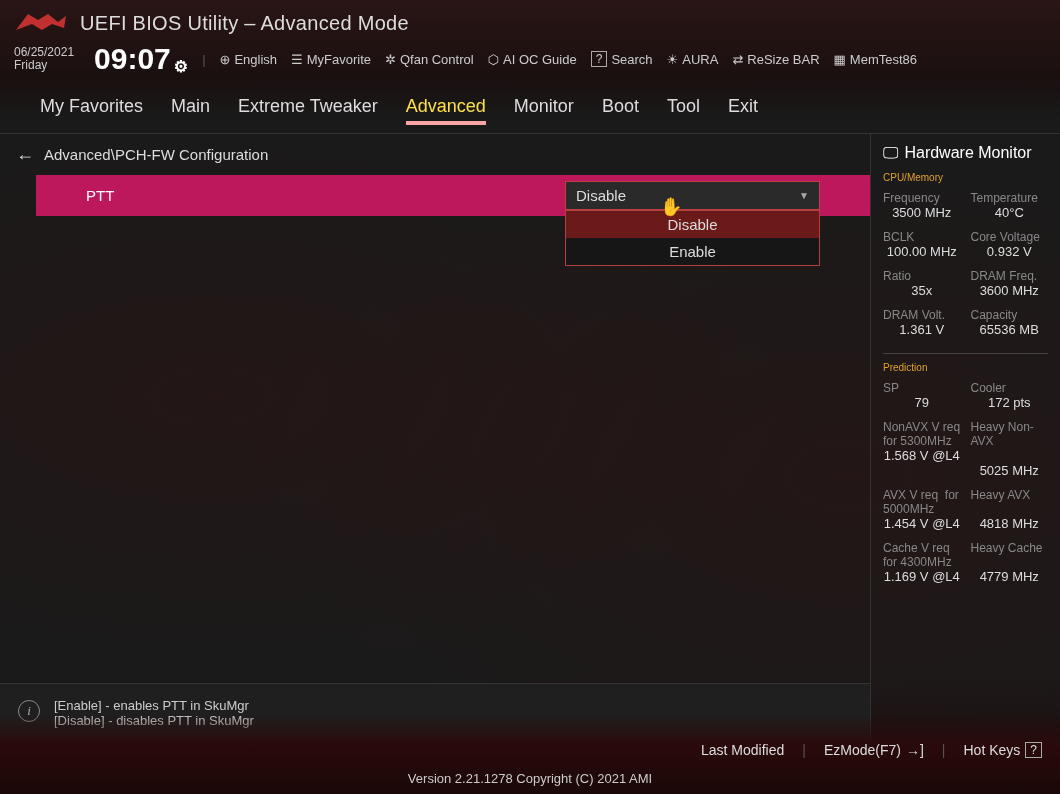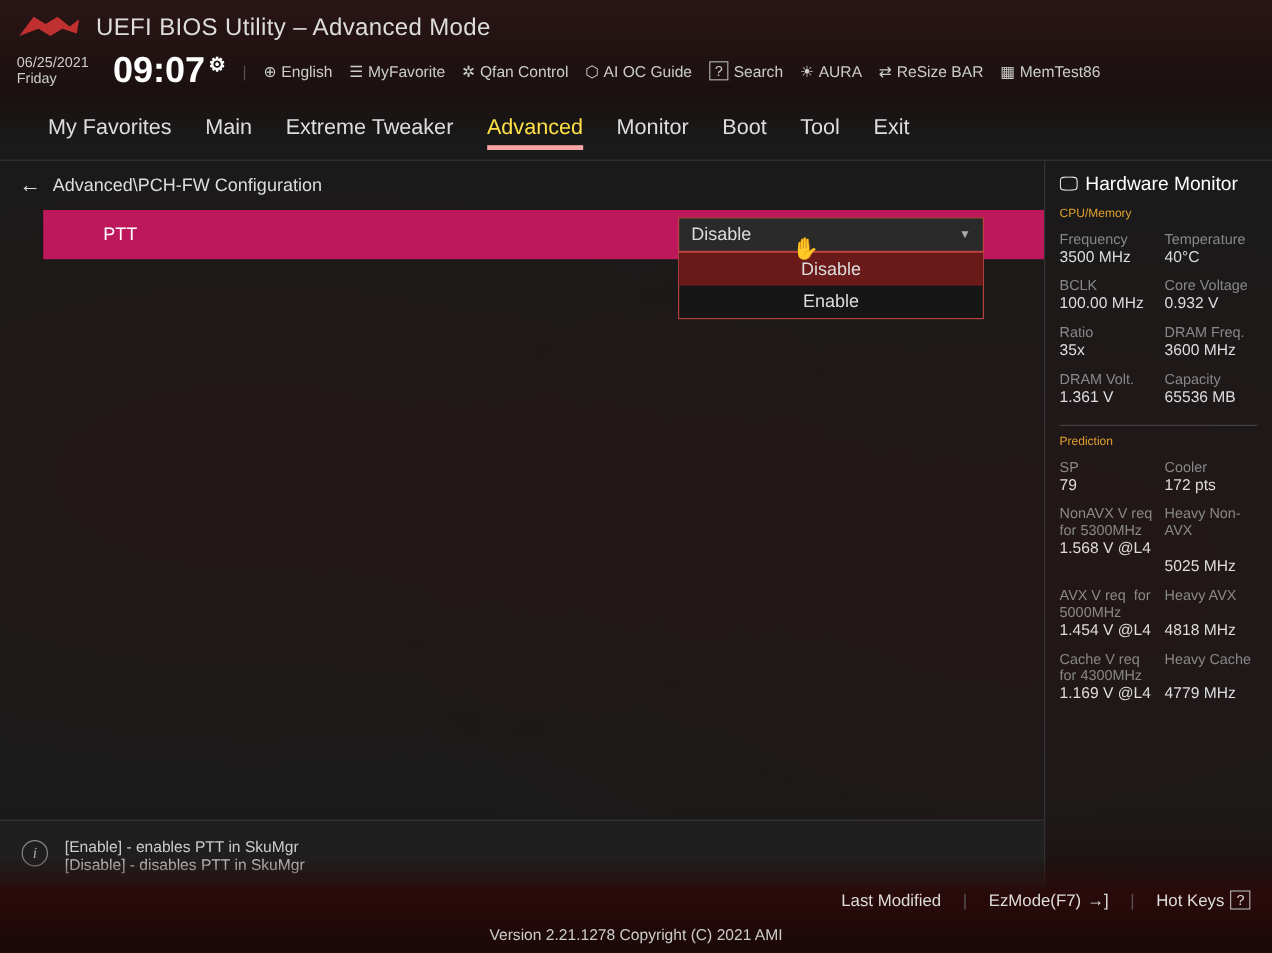--- a/index.html
+++ b/index.html
@@ -9,21 +9,21 @@
     radial-gradient(ellipse at 80% 60%, rgba(90,0,0,0.15) 0%, transparent 50%),
     linear-gradient(180deg,#2a1515 0%,#1a1010 10%,#1a1a1a 15%,#1a1a1a 85%,#1a0a0a 100%);
     z-index:-1;}
   .header{display:flex;align-items:center;padding:10px 14px 4px;gap:12px;}
   .rog-logo{width:54px;height:26px;}
   .title{color:#ddd;font-size:20px;font-weight:500;letter-spacing:.3px;text-align:right;}
   .topbar{display:flex;align-items:center;padding:2px 14px 8px;gap:14px;font-size:13px;color:#ccc;}
   .date-col{line-height:1.1;}
   .date{font-size:12px;}
   .day{font-size:12px;}
-  .time{font-size:30px;font-weight:bold;color:#fff;margin-left:6px;display:flex;align-items:flex-start;}
+  .time{font-size:30px;font-weight:bold;color:#fff;margin-left:6px;display:flex;align-items:flex-end;}
   .gear{font-size:16px;margin-left:3px;margin-top:2px;}
   .vsep{color:#555;}
   .tool{display:flex;align-items:center;gap:4px;cursor:pointer;}
   .tabs{display:flex;gap:28px;padding:8px 40px;font-size:18px;color:#ddd;border-bottom:1px solid #333;}
   .tab{cursor:pointer;padding:4px 0;}
   .tab.active{color:#fde047;border-bottom:4px solid #fca5a5;}
   .main{display:flex;height:608px;}
   .left{flex:1;display:flex;flex-direction:column;}
   .breadcrumb{display:flex;align-items:center;gap:10px;padding:10px 16px;font-size:15px;color:#ddd;}
   .breadcrumb .arrow{font-size:18px;cursor:pointer;}
@@ -36,21 +36,21 @@
   .dd-item{padding:5px 12px;font-size:15px;color:#ddd;cursor:pointer;}
   .dd-item.hl{background:#6b1a1a;}
   .cursor{position:absolute;left:660px;top:196px;z-index:20;font-size:18px;color:#fff;pointer-events:none;}
   .help{margin-top:auto;border-top:1px solid #333;padding:14px 18px;display:flex;gap:14px;font-size:13px;color:#ccc;background:#1f1f1f;}
   .help .info-icn{width:22px;height:22px;border:1px solid #888;border-radius:50%;display:flex;align-items:center;justify-content:center;font-style:italic;font-family:serif;color:#aaa;flex-shrink:0;margin-top:2px;}
   .right{width:190px;border-left:1px solid #333;padding:10px 12px;font-size:12.5px;overflow:hidden;}
   .hw-title{display:flex;align-items:center;gap:6px;font-size:16px;color:#fff;margin-bottom:10px;}
   .sec-title{color:#e0a030;font-size:10px;margin:6px 0 8px;}
   .stats{display:grid;grid-template-columns:1fr 1fr;gap:2px 10px;}
   .stat-label{color:#888;font-size:12px;}
-  .stat-val{color:#ddd;font-size:13px;margin-bottom:8px;}
+  .stat-val{color:#ddd;font-size:13px;margin-bottom:8px;text-align:center;}
   .divider{border-top:1px solid #444;margin:8px 0;}
   .footer{position:absolute;bottom:0;left:0;right:0;height:80px;background:linear-gradient(180deg,transparent,#2a0a0a 40%,#1a0808);}
   .footer-tools{position:absolute;right:18px;top:28px;display:flex;align-items:center;gap:18px;font-size:14px;color:#ddd;}
   .footer-tools .fsep{color:#555;}
   .ft{display:flex;align-items:center;gap:5px;cursor:pointer;}
   .version{position:absolute;bottom:8px;left:50%;transform:translateX(-50%);font-size:13px;color:#ccc;}
   .qbox{border:1px solid #aaa;padding:0 4px;font-size:12px;}
 </style>
 </head>
 <body>

